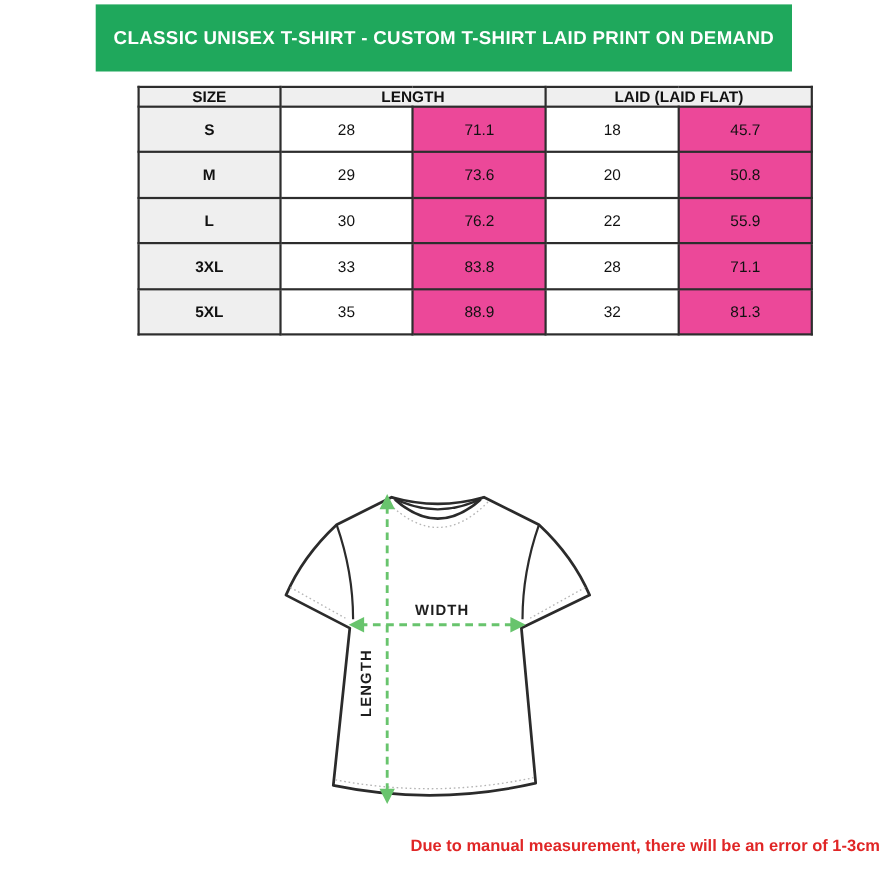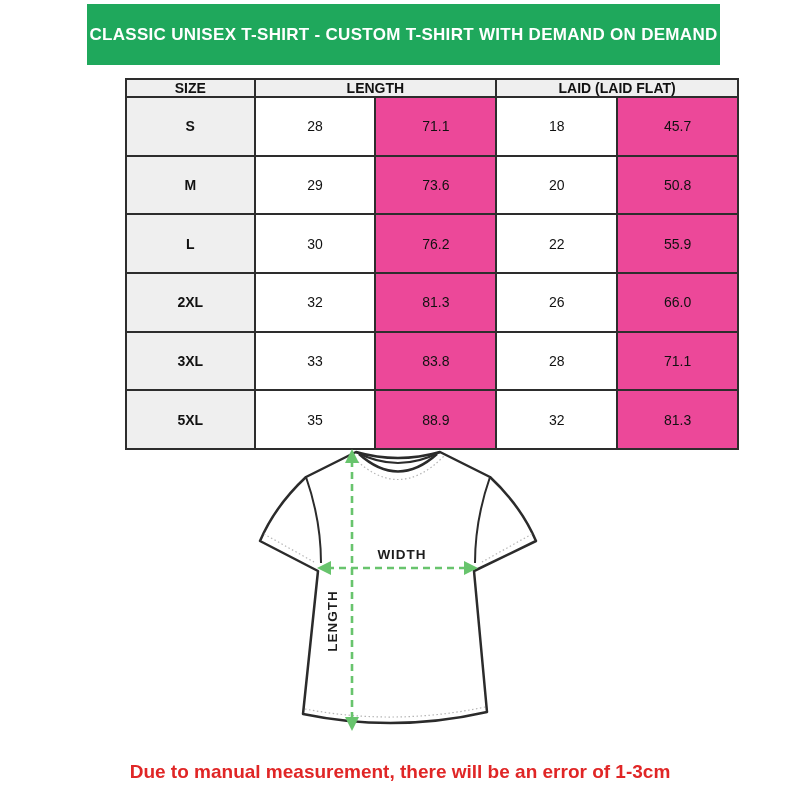--- a/index.html
+++ b/index.html
@@ -9,51 +9,51 @@
   }
   
   .banner {
     position:absolute; left:87px; top:4px; width:633px; height:61px;
     background:#1fa85c; display:flex; align-items:center; justify-content:center;
   }
   .banner-title {
     color:#ffffff; font-size:17px; font-weight:bold; letter-spacing:0.3px; text-align:center;
   }
   
-  .chart-wrap { position:absolute; left:93px; top:78px; width:614px; height:372px;padding-left:32px; }
+  .chart-wrap { position:absolute; left:93px; top:78px; width:614px; height:227px;padding-left:32px; }
   table.size-chart {
     width:100%; height:100%; border-collapse:collapse; table-layout:fixed;
   }
   .size-chart th, .size-chart td {
     border:2px solid #2d2d2d; text-align:center; vertical-align:middle;
     font-size:14px; color:#111111; padding:0;
   }
   .size-chart th { font-weight:bold; background:#efefef; }
   .col-size { width:21%; }
   .col-val  { width:19.75%; }
   td.size-cell { font-weight:bold; background:#efefef; }
   td.val-in  { background:#ffffff; font-weight:normal;text-align:center; }
   td.val-cm  { background:#ec4899; font-weight:normal; }
   
   .diagram-svg { position:absolute; left:230px; top:420px; width:340px; height:345px; }
   .svg-label { font-family:"Liberation Sans", sans-serif; font-size:13.5px; font-weight:bold;
                fill:#1d1d1d; letter-spacing:1px; }
   
   .note {
-    position:absolute; left:0; top:761px; width:800px; text-align:center;
-    color:#e02626; font-size:19px; font-weight:bold;
+    position:absolute; left:0; top:761px; width:800px; text-align:right;
+    color:#e02626; font-size:15px; font-weight:bold;
   }
 </style>
 </head>
 <body>
 
 <div id="page">
 
   <div class="banner">
-    <span class="banner-title">CLASSIC UNISEX T-SHIRT - CUSTOM T-SHIRT WITH DEMAND ON DEMAND</span>
+    <span class="banner-title">CLASSIC UNISEX T-SHIRT - CUSTOM T-SHIRT LAID PRINT ON DEMAND</span>
   </div>
 
   <div class="chart-wrap">
     <table class="size-chart">
       <colgroup>
         <col class="col-size">
           <col class="col-val">
           <col class="col-val">
           <col class="col-val">
           <col class="col-val">
@@ -79,27 +79,20 @@
           <td class="val-cm">73.6</td>
           <td class="val-in">20</td>
           <td class="val-cm">50.8</td>
         </tr>
         <tr>
           <td class="size-cell">L</td>
           <td class="val-in">30</td>
           <td class="val-cm">76.2</td>
           <td class="val-in">22</td>
           <td class="val-cm">55.9</td>
-        </tr>
-        <tr>
-          <td class="size-cell">2XL</td>
-          <td class="val-in">32</td>
-          <td class="val-cm">81.3</td>
-          <td class="val-in">26</td>
-          <td class="val-cm">66.0</td>
         </tr>
         <tr>
           <td class="size-cell">3XL</td>
           <td class="val-in">33</td>
           <td class="val-cm">83.8</td>
           <td class="val-in">28</td>
           <td class="val-cm">71.1</td>
         </tr>
         <tr>
           <td class="size-cell">5XL</td>

